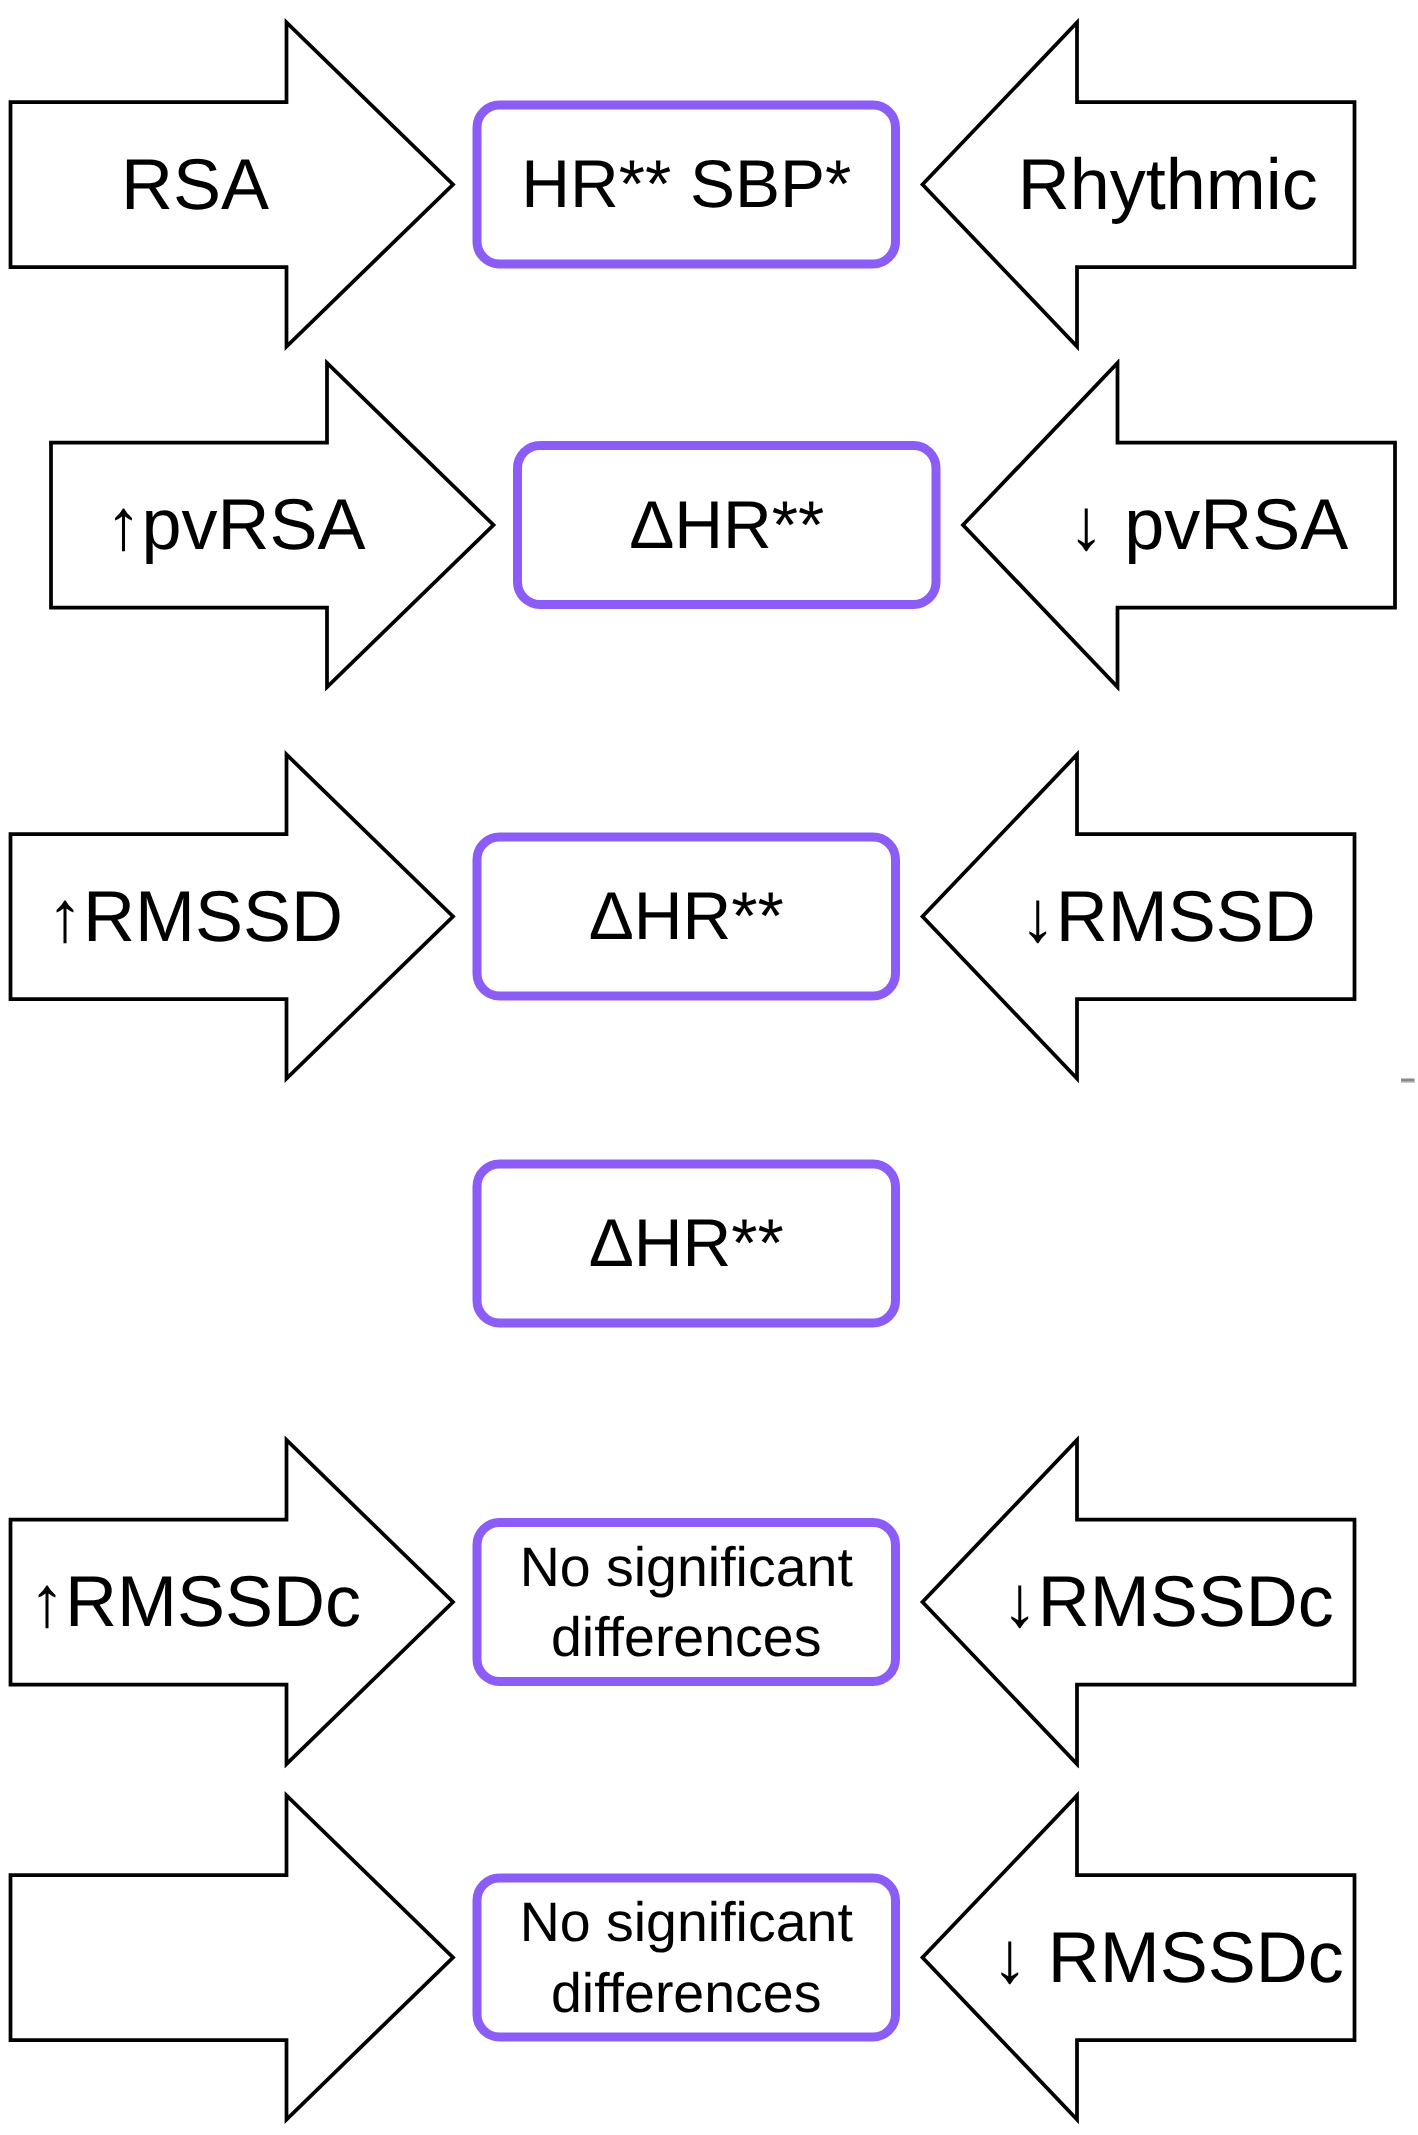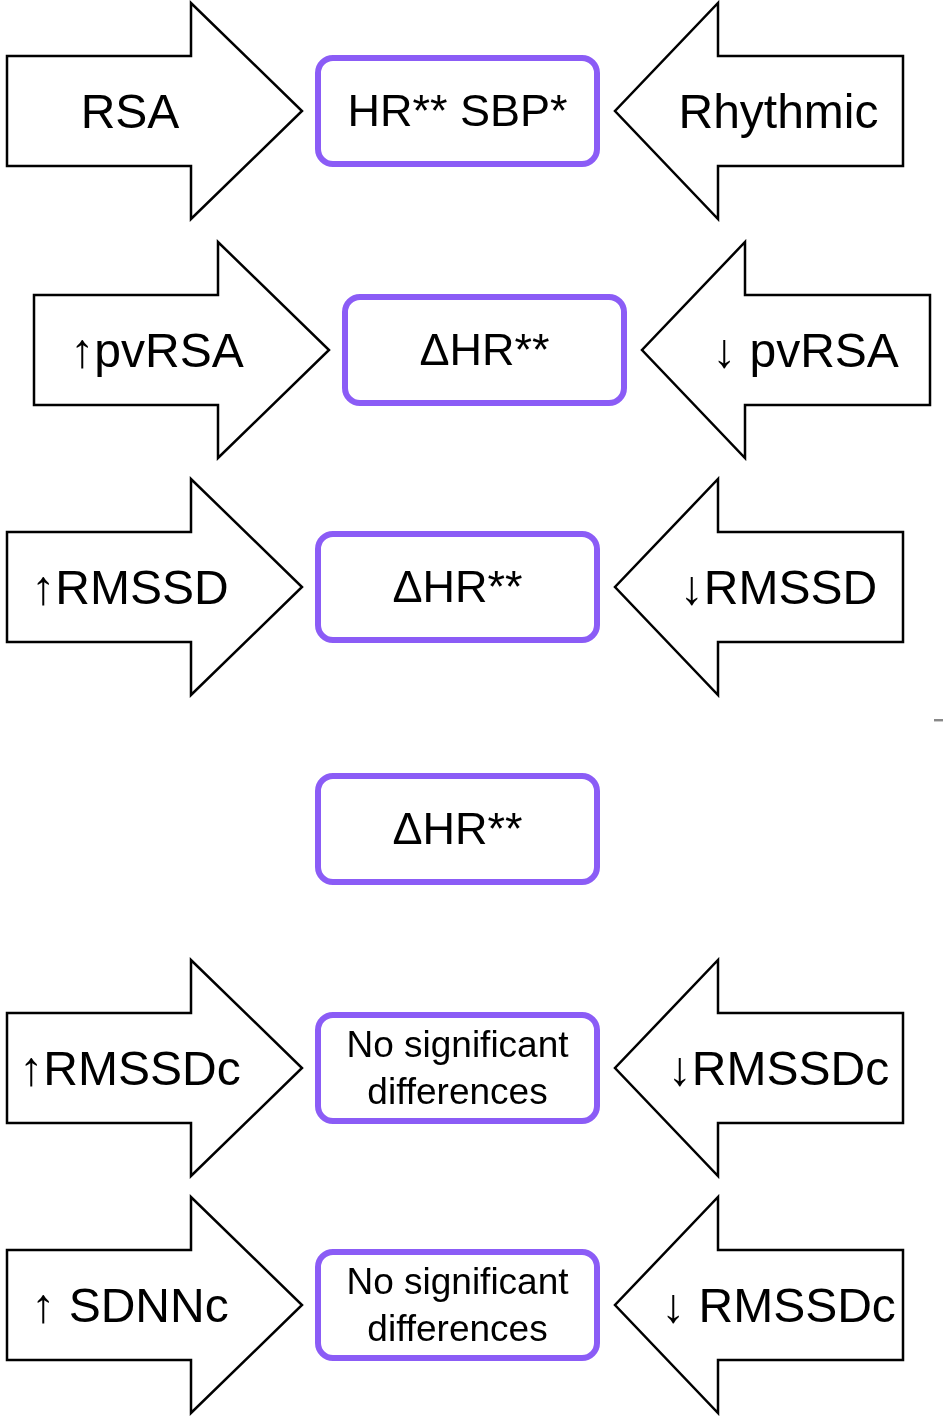--- a/index.html
+++ b/index.html
@@ -15,23 +15,23 @@
     overflow: hidden;
     font-family: "Liberation Sans", sans-serif;
     color: #000000;
   }
   .row {
     position: absolute;
     left: 0;
     width: 945px;
     height: 222px;
   }
-  .row:nth-of-type(1) { top: 0px; }
+  .row:nth-of-type(1) { top: 12px; }
   .row:nth-of-type(2) { top: 239px; margin-left: 27px; }
-  .row:nth-of-type(3) { top: 476px; }
+  .row:nth-of-type(3) { top: 500px; }
   .row:nth-of-type(4) { top: 718px; }
   .row:nth-of-type(5) { top: 957px; }
   .row:nth-of-type(6) { top: 1194px; }
 
   .arrow-wrap {
     position: absolute;
     top: 0;
     height: 222px;
   }
   .arrow-wrap.left  { left: 5px;   width: 300px; }
@@ -168,21 +168,20 @@
       </svg>
       <span class="arrow-label">↓RMSSDc</span>
     </div>
   </div>
 
   <div class="row">
     <div class="arrow-wrap left">
       <svg width="300" height="222" viewBox="0 0 300 222">
         <polygon points="2,56 186,56 186,3 297,111 186,219 186,166 2,166" fill="#ffffff" stroke="#000000" stroke-width="2.5" stroke-linejoin="miter"></polygon>
       </svg>
-      <span class="arrow-label">↑ SDNNc</span>
     </div>
     <div class="center-box">
       <span>No significant differences</span>
     </div>
     <div class="arrow-wrap right">
       <svg width="293" height="222" viewBox="0 0 293 222">
         <polygon points="291,56 106,56 106,3 3,111 106,219 106,166 291,166" fill="#ffffff" stroke="#000000" stroke-width="2.5" stroke-linejoin="miter"></polygon>
       </svg>
       <span class="arrow-label">↓ RMSSDc</span>
     </div>

